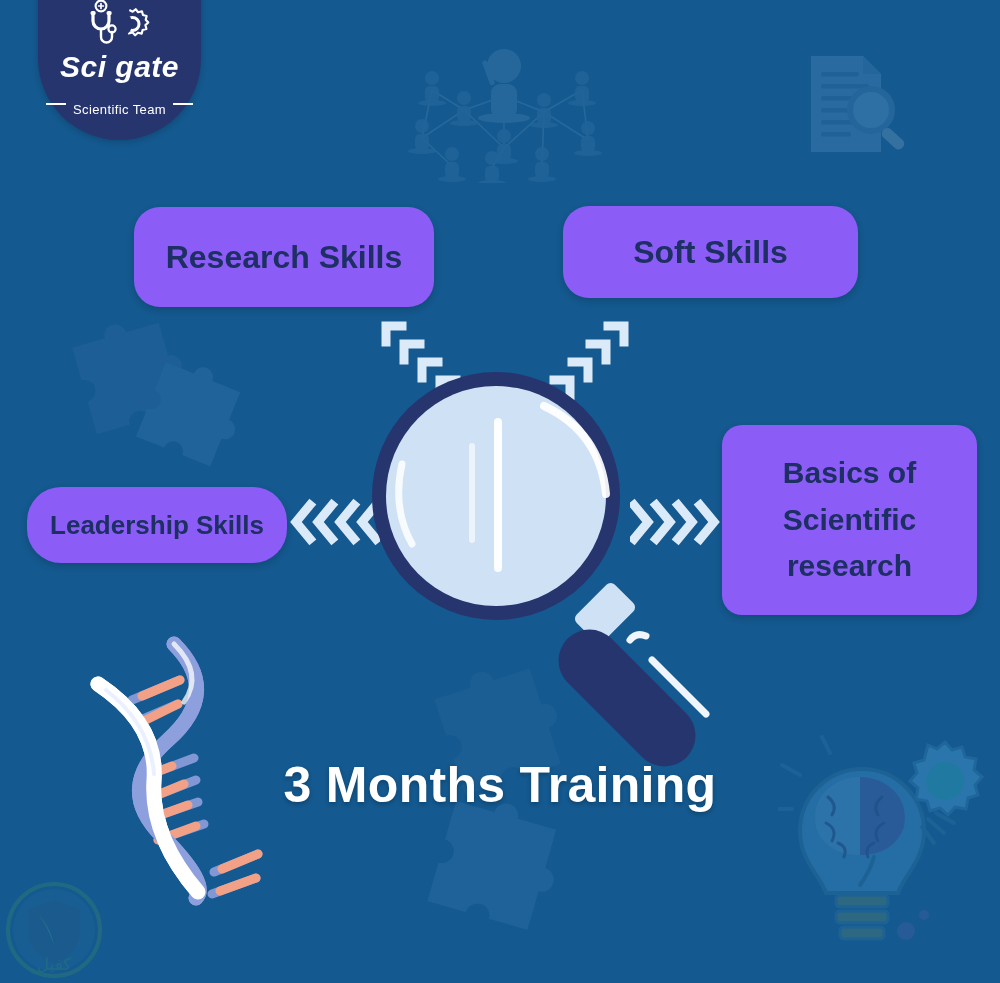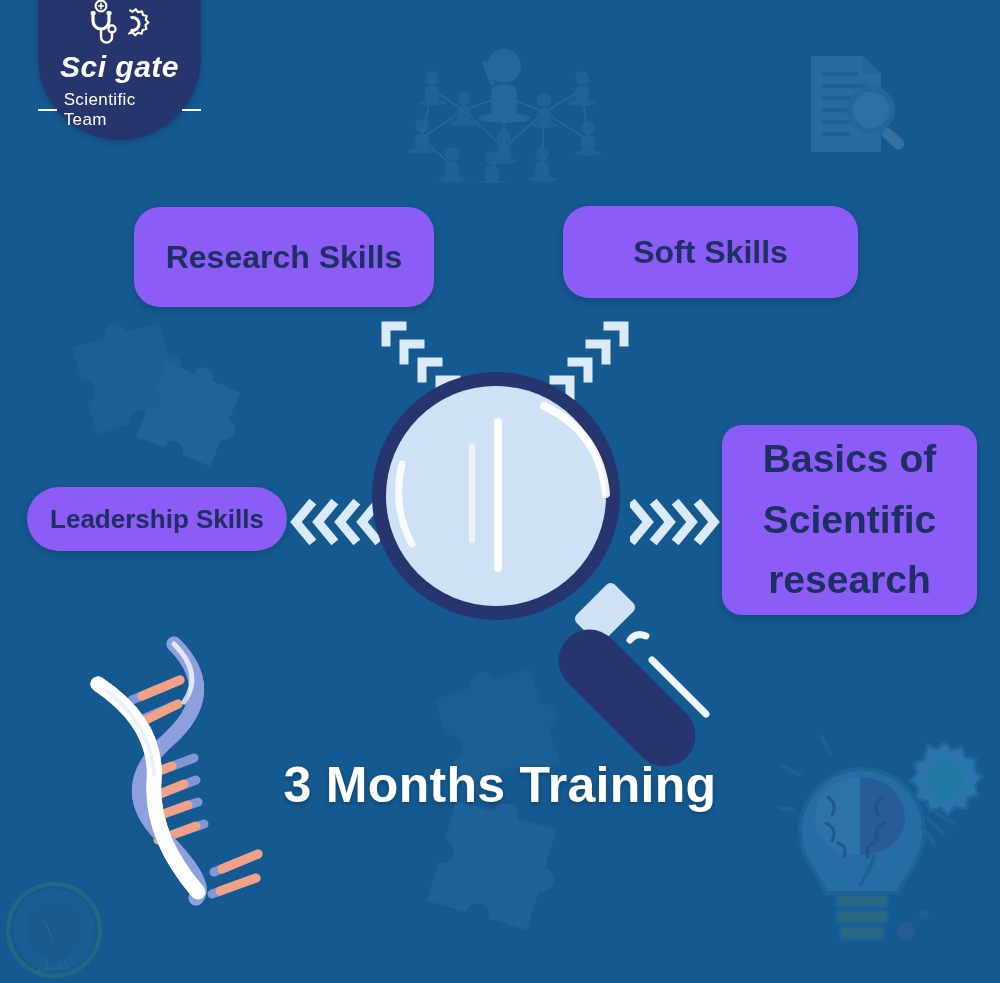--- a/index.html
+++ b/index.html
@@ -58,22 +58,23 @@
     gap: 7px;
   }
   .logo-rule {
     display: block;
     width: 20px;
     height: 2px;
     background: #ffffff;
   }
   .logo-sub {
     color: #ffffff;
-    font-size: 17px;
+    font-size: 13px;
     letter-spacing: .4px;
+    margin-top: 12px;
   }
 
   
   .deco { position: absolute; pointer-events: none; }
   #deco-network { left: 392px; top: 38px; width: 225px; height: 145px; opacity: .16; }
   #deco-doc     { left: 795px; top: 48px; width: 130px; height: 112px; opacity: .30; }
   #deco-puzzle-left   { left: 52px;  top: 298px; width: 210px; height: 190px; opacity: .30; }
   #deco-puzzle-bottom { left: 390px; top: 668px; width: 250px; height: 290px; opacity: .28; }
   #deco-bulb    { left: 778px; top: 735px; width: 215px; height: 225px; opacity: .42; }
   #deco-dna     { left: 62px;  top: 628px; width: 245px; height: 285px; opacity: 1; }
@@ -88,24 +89,24 @@
     display: flex;
     align-items: center;
     justify-content: center;
     text-align: center;
     color: #1d2f63;
     font-weight: bold;
     box-sizing: border-box;
   }
   #box-research   { left: 134px; top: 207px; width: 300px; height: 100px; font-size: 32px; }
   #box-soft       { left: 563px; top: 206px; width: 295px; height: 92px; font-size: 32px; }
-  #box-leadership { left: 27px;  top: 487px; width: 260px; height: 64px;  font-size: 26px; border-radius: 34px; }
+  #box-leadership { left: 27px;  top: 487px; width: 260px; height: 76px;  font-size: 26px; border-radius: 34px; }
   #box-basics {
     left: 722px; top: 425px; width: 255px; height: 190px;
-    font-size: 39px; line-height: 1.55;
+    font-size: 30px; line-height: 1.55;
     border-radius: 20px;
     flex-direction: column;
   }
   #box-basics span { display: block; }
 
   
   .chev-group { position: absolute; }
   #chev-to-research { left: 378px; top: 318px; width: 84px; height: 82px; }
   #chev-to-soft     { left: 548px; top: 318px; width: 84px; height: 82px; }
   #chev-to-left     { left: 288px; top: 493px; width: 92px; height: 58px; }

